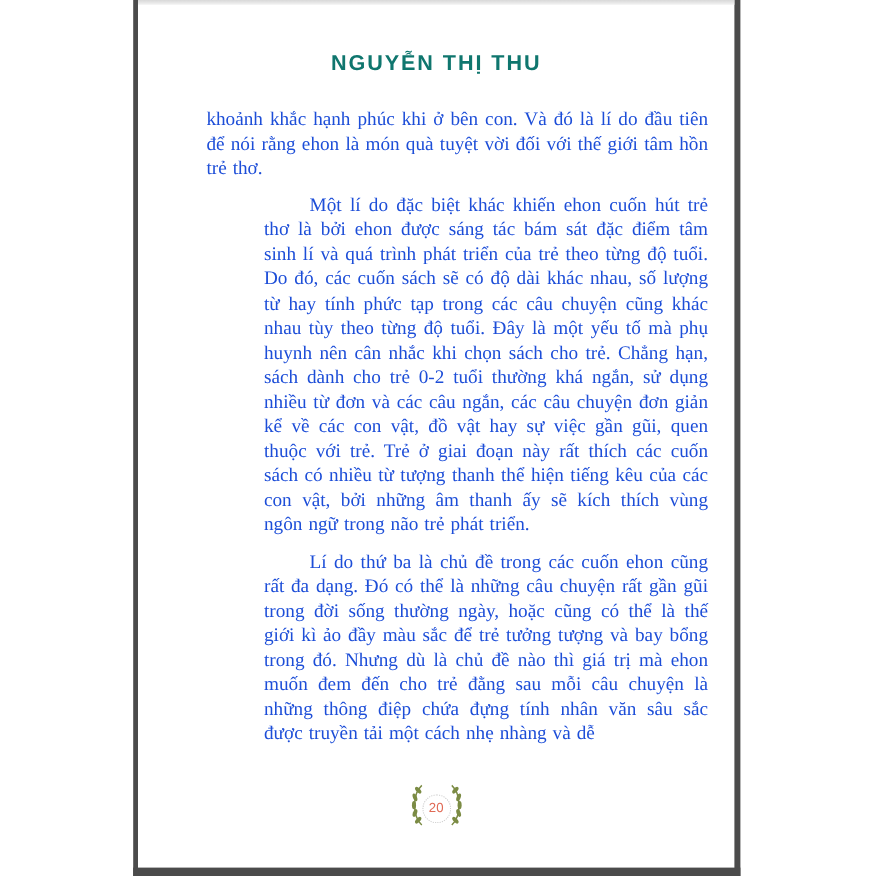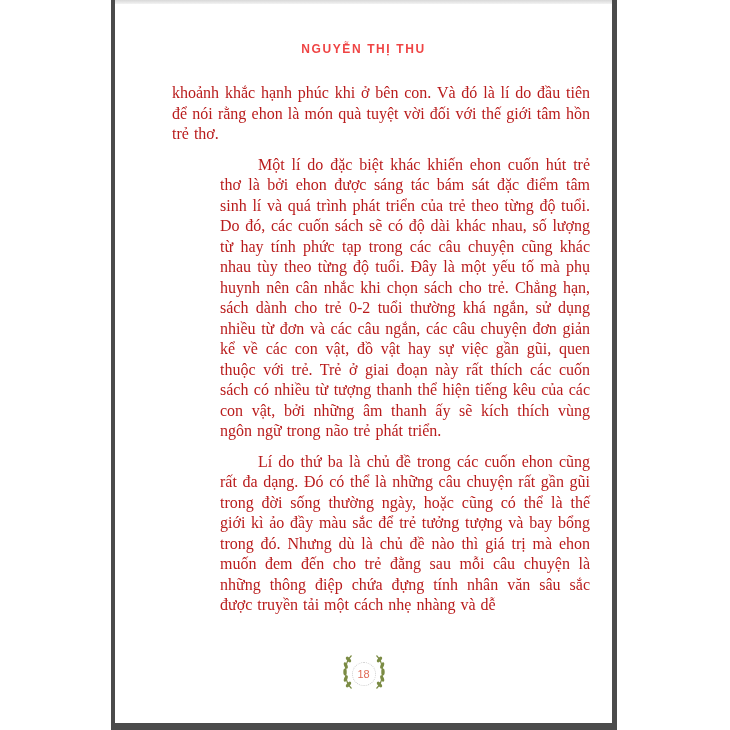--- a/index.html
+++ b/index.html
@@ -25,36 +25,36 @@
   }
   .page-bottom-edge {
     position: absolute;
     left: -4px; right: -5px; bottom: 0;
     height: 7px;
     background: #4b4b4b;
   }
   .book-header {
     margin-top: 38px;
     text-align: center;
-    color: #ef4444;
+    color: #0f766e;
     font-family: "Liberation Sans", sans-serif;
     font-weight: bold;
-    font-size: 12px;
+    font-size: 18px;
     letter-spacing: 1.6px;
   }
   .text-block {
     margin: 27px 22px 0 57px;
     width: 418px;
   }
   .text-block p.para {
     margin: 0 0 10px 0;
     font-size: 16px;
     line-height: 20.5px;
     text-align: justify;
-    color: #b91c1c;
+    color: #1d4ed8;
     word-spacing: 1px;
   }
   .text-block p.para.indent { text-indent: 38px; margin-left: 48px; }
   .page-number-wrap {
     position: absolute;
     left: 50%; bottom: 36px;
     transform: translateX(-50%);
     display: flex;
     align-items: center;
     gap: 1px;
@@ -92,21 +92,21 @@
     <span class="laurel left">
       <svg width="16" height="36" viewBox="0 0 16 36">
         <path d="M13.5,1.5 C5.5,9 5.5,27 13.5,34.5" stroke="#7b8b44" stroke-width="1.2" fill="none"></path>
         <ellipse cx="10.5" cy="5.5" rx="1.7" ry="3.4" fill="#7b8b44" transform="rotate(-42 10.5 5.5)"></ellipse>
         <ellipse cx="7.8" cy="11.5" rx="1.7" ry="3.4" fill="#7b8b44" transform="rotate(-20 7.8 11.5)"></ellipse>
         <ellipse cx="7.0" cy="18" rx="1.7" ry="3.4" fill="#7b8b44"></ellipse>
         <ellipse cx="7.8" cy="24.5" rx="1.7" ry="3.4" fill="#7b8b44" transform="rotate(20 7.8 24.5)"></ellipse>
         <ellipse cx="10.5" cy="30.5" rx="1.7" ry="3.4" fill="#7b8b44" transform="rotate(42 10.5 30.5)"></ellipse>
       </svg>
     </span>
-    <span class="page-number-circle">18</span>
+    <span class="page-number-circle">20</span>
     <span class="laurel right">
       <svg width="16" height="36" viewBox="0 0 16 36">
         <path d="M13.5,1.5 C5.5,9 5.5,27 13.5,34.5" stroke="#7b8b44" stroke-width="1.2" fill="none"></path>
         <ellipse cx="10.5" cy="5.5" rx="1.7" ry="3.4" fill="#7b8b44" transform="rotate(-42 10.5 5.5)"></ellipse>
         <ellipse cx="7.8" cy="11.5" rx="1.7" ry="3.4" fill="#7b8b44" transform="rotate(-20 7.8 11.5)"></ellipse>
         <ellipse cx="7.0" cy="18" rx="1.7" ry="3.4" fill="#7b8b44"></ellipse>
         <ellipse cx="7.8" cy="24.5" rx="1.7" ry="3.4" fill="#7b8b44" transform="rotate(20 7.8 24.5)"></ellipse>
         <ellipse cx="10.5" cy="30.5" rx="1.7" ry="3.4" fill="#7b8b44" transform="rotate(42 10.5 30.5)"></ellipse>
       </svg>
     </span>

